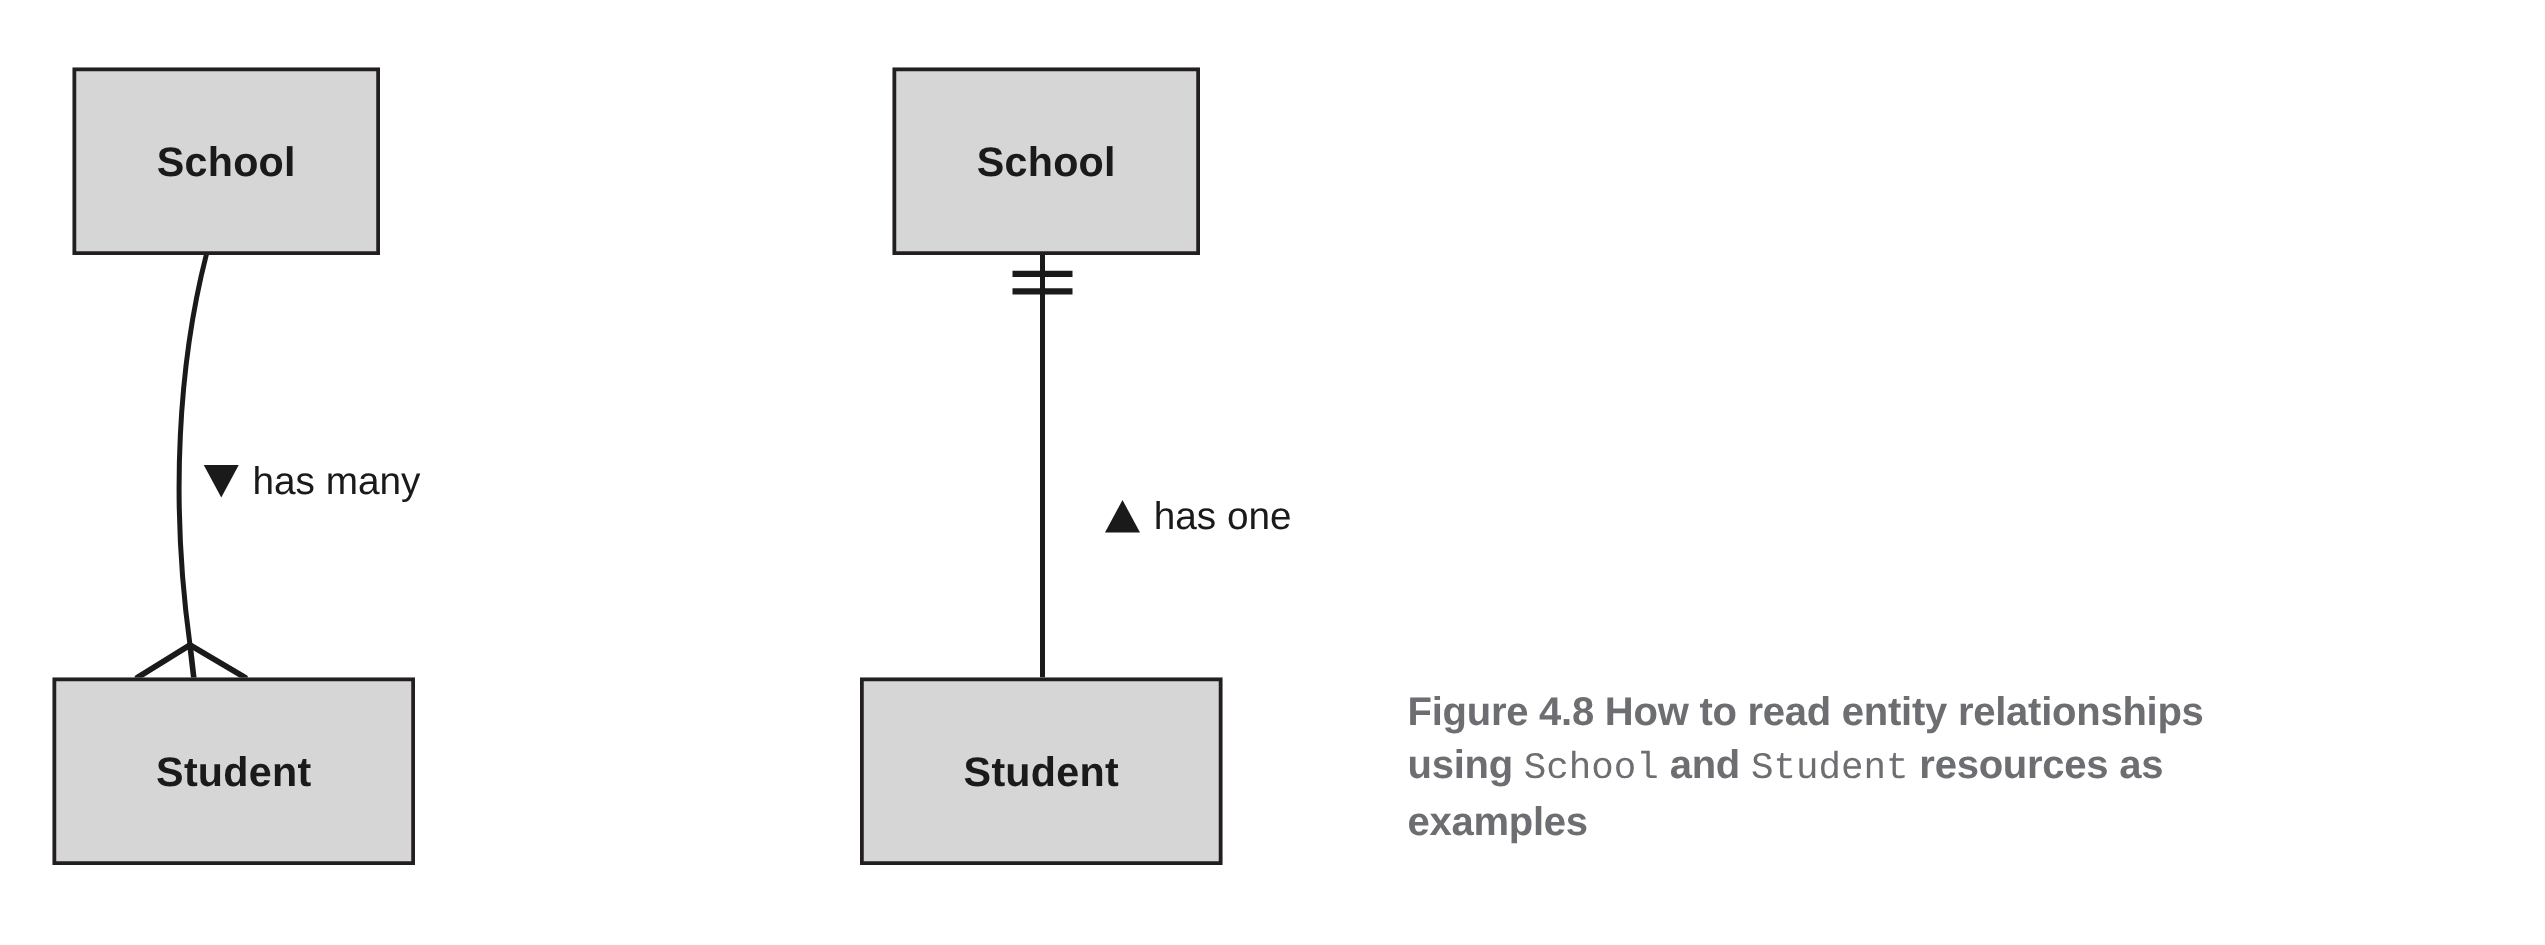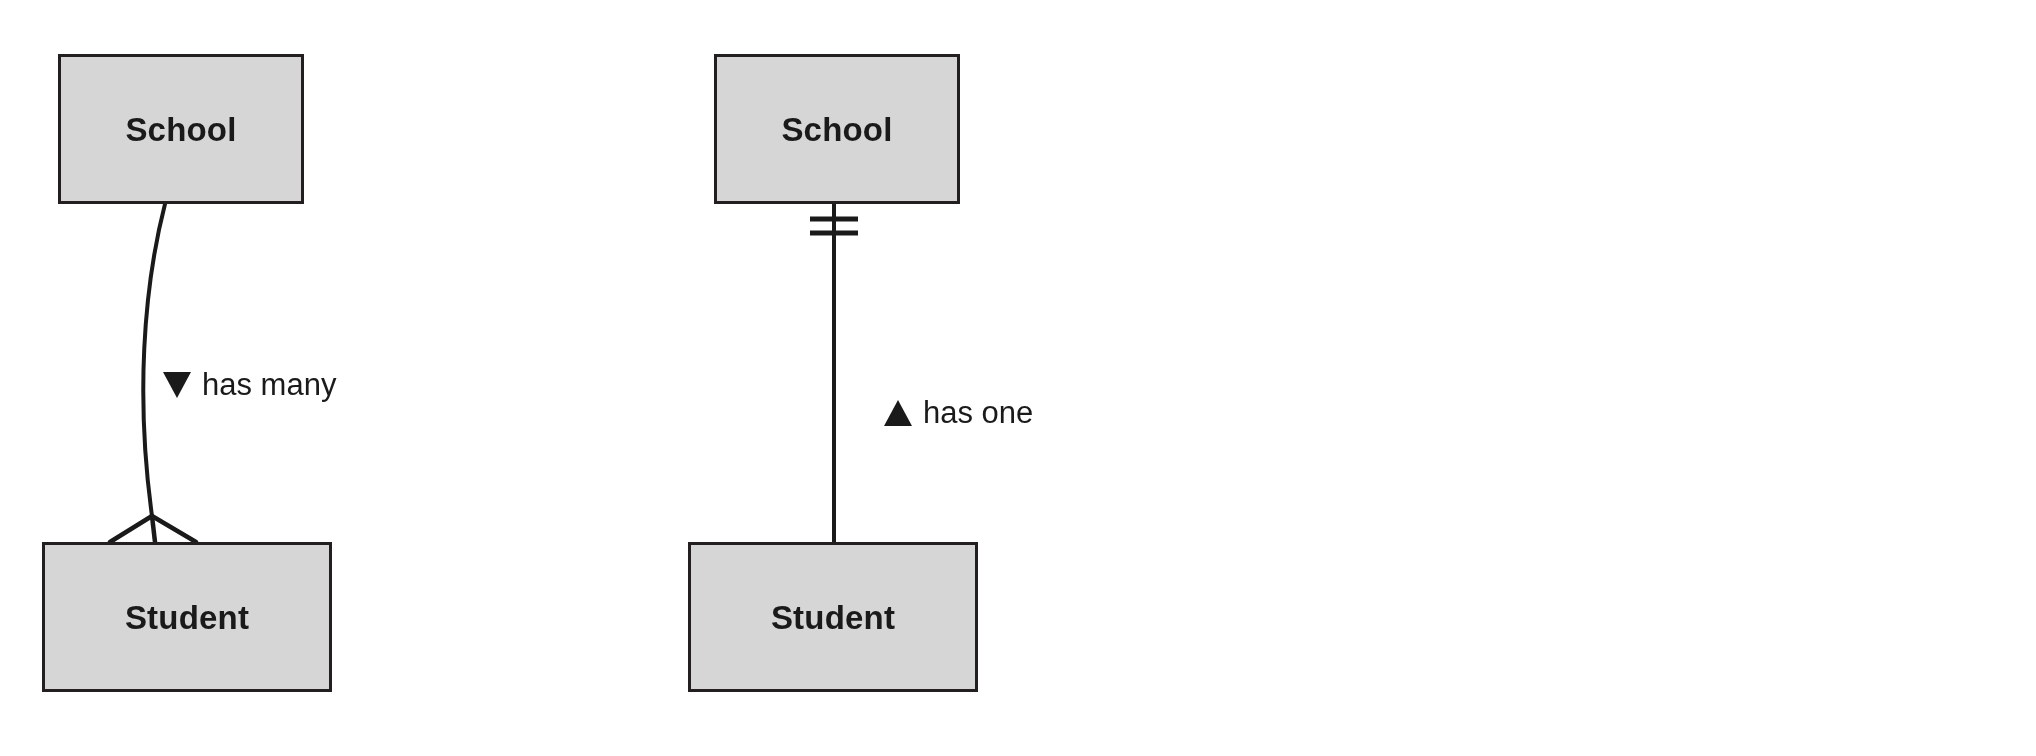--- a/index.html
+++ b/index.html
@@ -154,14 +154,15 @@
 
   <div class="entity-box" id="student-2">
     <span class="entity-label">Student</span>
   </div>
 
   <div class="rel-label" id="rel-label-one">
     <span class="tri tri-up"></span>
     <span>has one</span>
   </div>
 
+  <div id="figure-caption"><span class="fig-num">Figure 4.8</span><span>   </span><span>How to read entity relationships using </span><span class="code">School</span><span> and </span><span class="code">Student</span><span> resources as examples</span></div>
 
 </div>
 
 </body></html>

